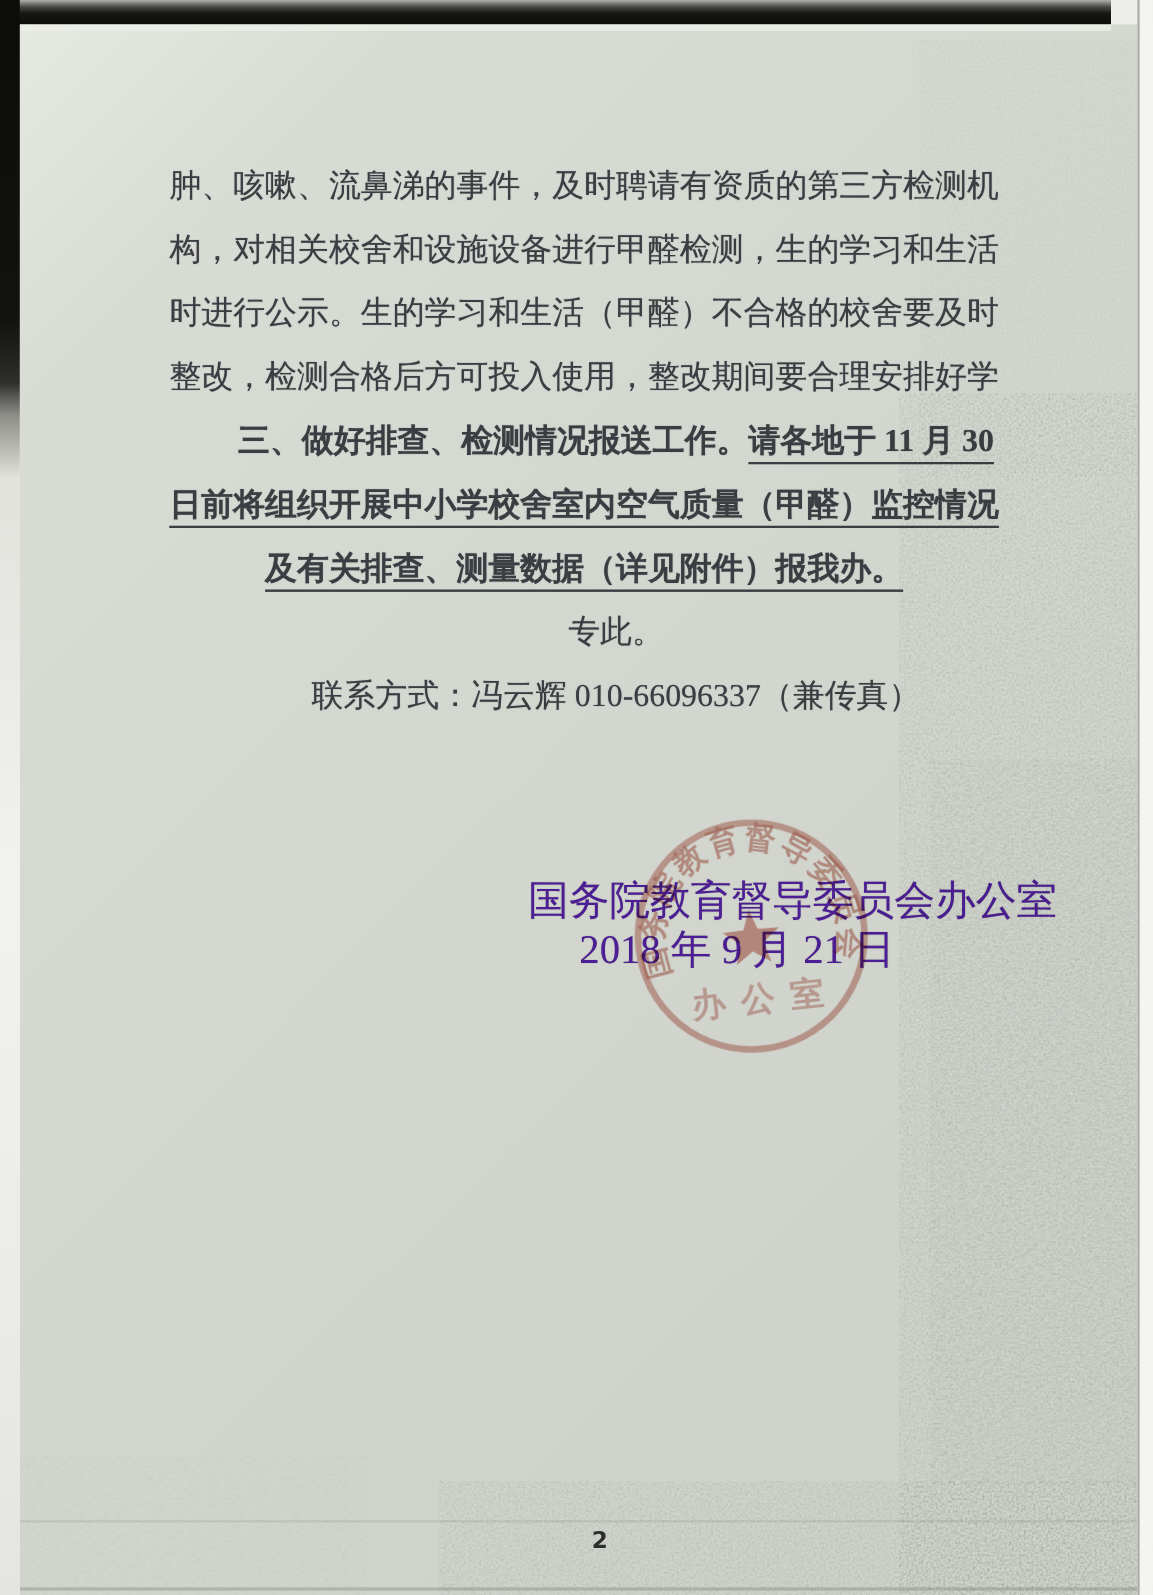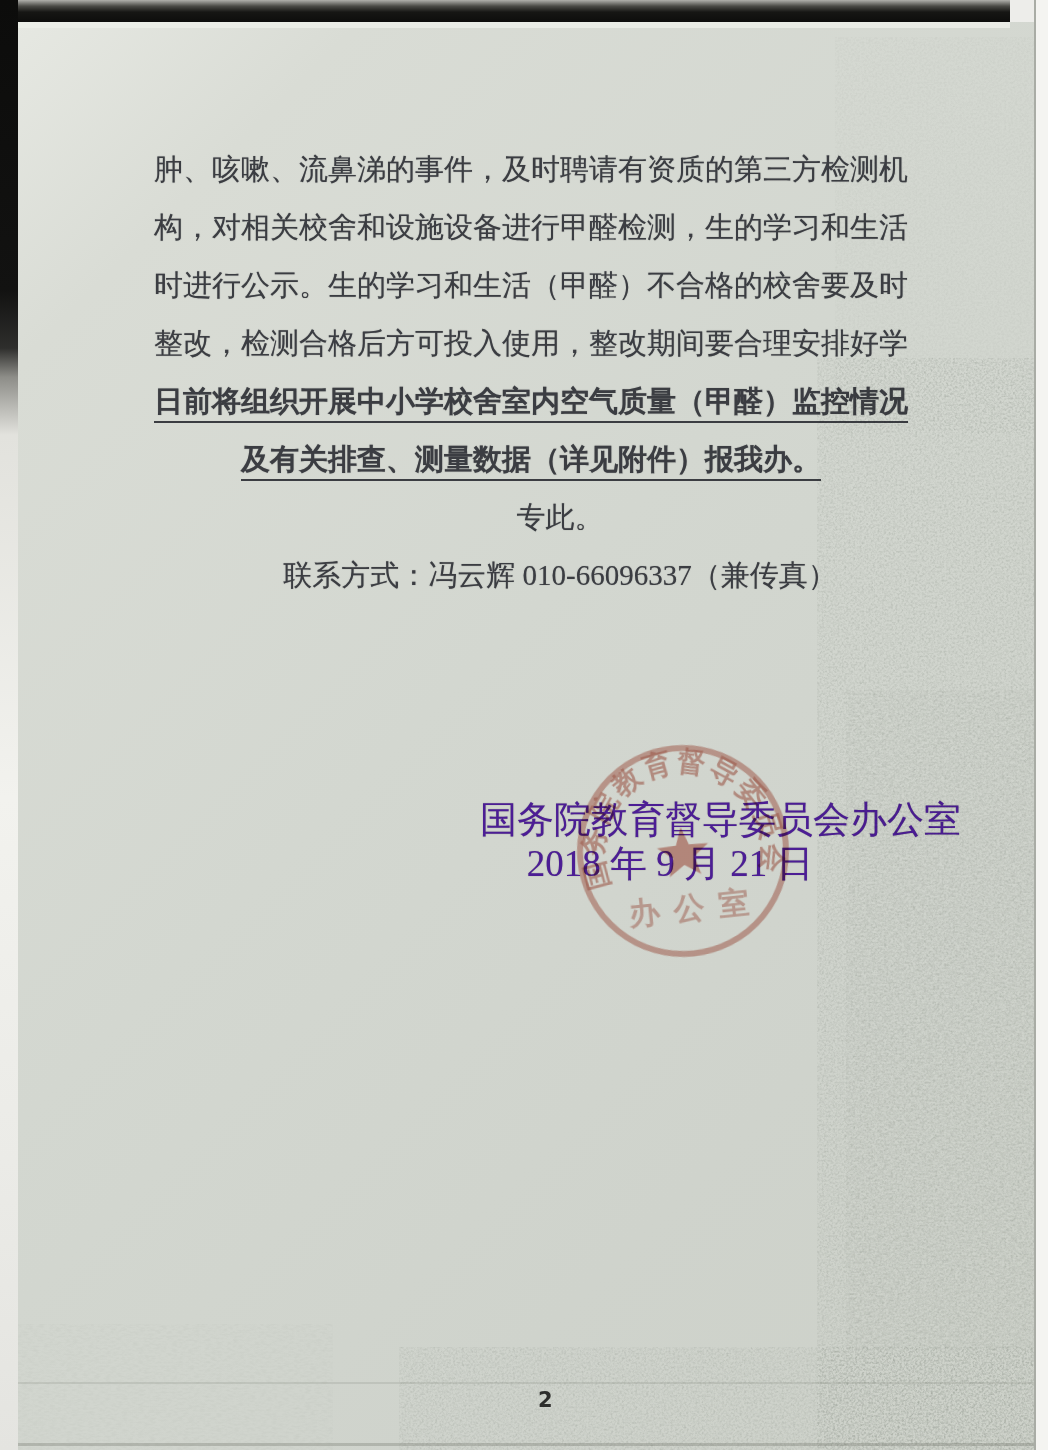--- a/index.html
+++ b/index.html
@@ -71,20 +71,21 @@
 
 <div class="page"></div>
 <div class="page-edge-top"></div>
 
 <div class="textblock">
   <div class="line">肿、咳嗽、流鼻涕的事件，及时聘请有资质的第三方检测机</div>
   <div class="line">构，对相关校舍和设施设备进行甲醛检测，生的学习和生活</div>
   <div class="line">时进行公示。生的学习和生活（甲醛）不合格的校舍要及时</div>
   <div class="line">整改，检测合格后方可投入使用，整改期间要合理安排好学</div>
 
+  <div class="line indent"><span class="bold">三、做好排查、检测情况报送工作。</span><span class="bold u">请各地于 11 月 30</span></div>
   <div class="line"><span class="bold u">日前将组织开展中小学校舍室内空气质量（甲醛）监控情况</span></div>
   <div class="line"><span class="bold u">及有关排查、测量数据（详见附件）报我办。</span></div>
 
   <div class="line indent">专此。</div>
   <div class="line indent">联系方式：冯云辉 010-66096337（兼传真）</div>
 </div>
 
 <div class="signature">
   <div class="sig-org">国务院教育督导委员会办公室</div>
   <div class="sig-date">2018 年 9 月 21 日</div>

